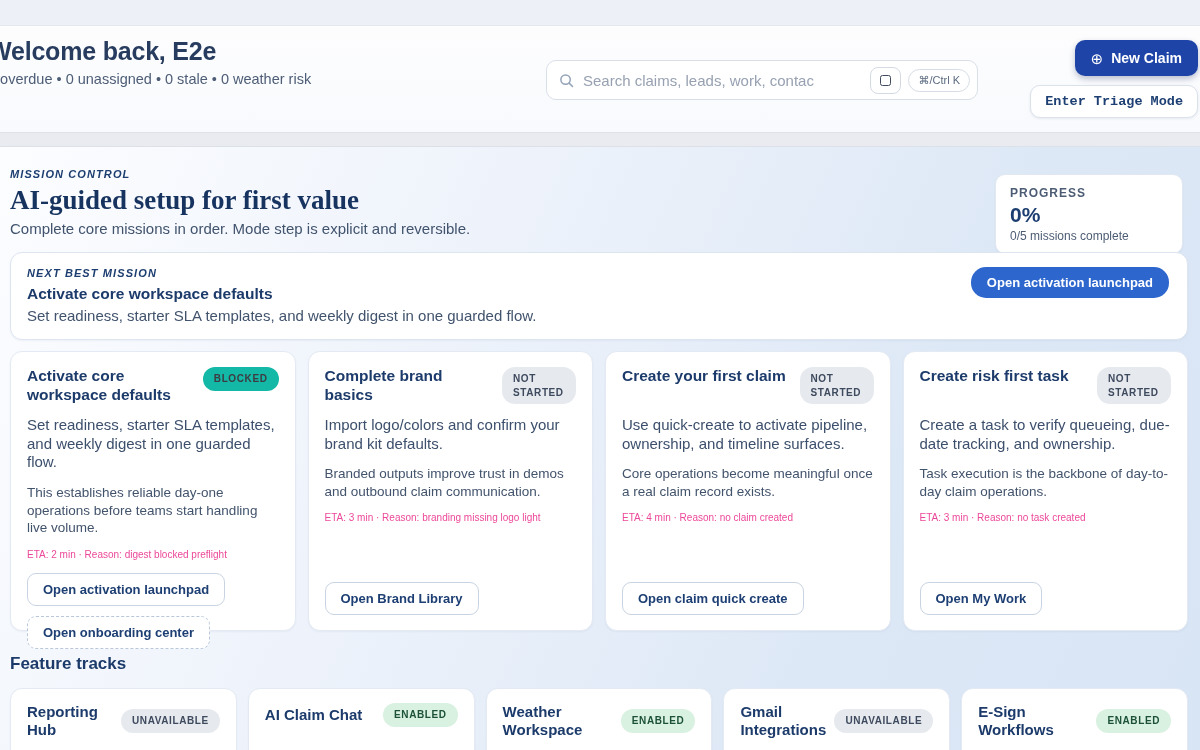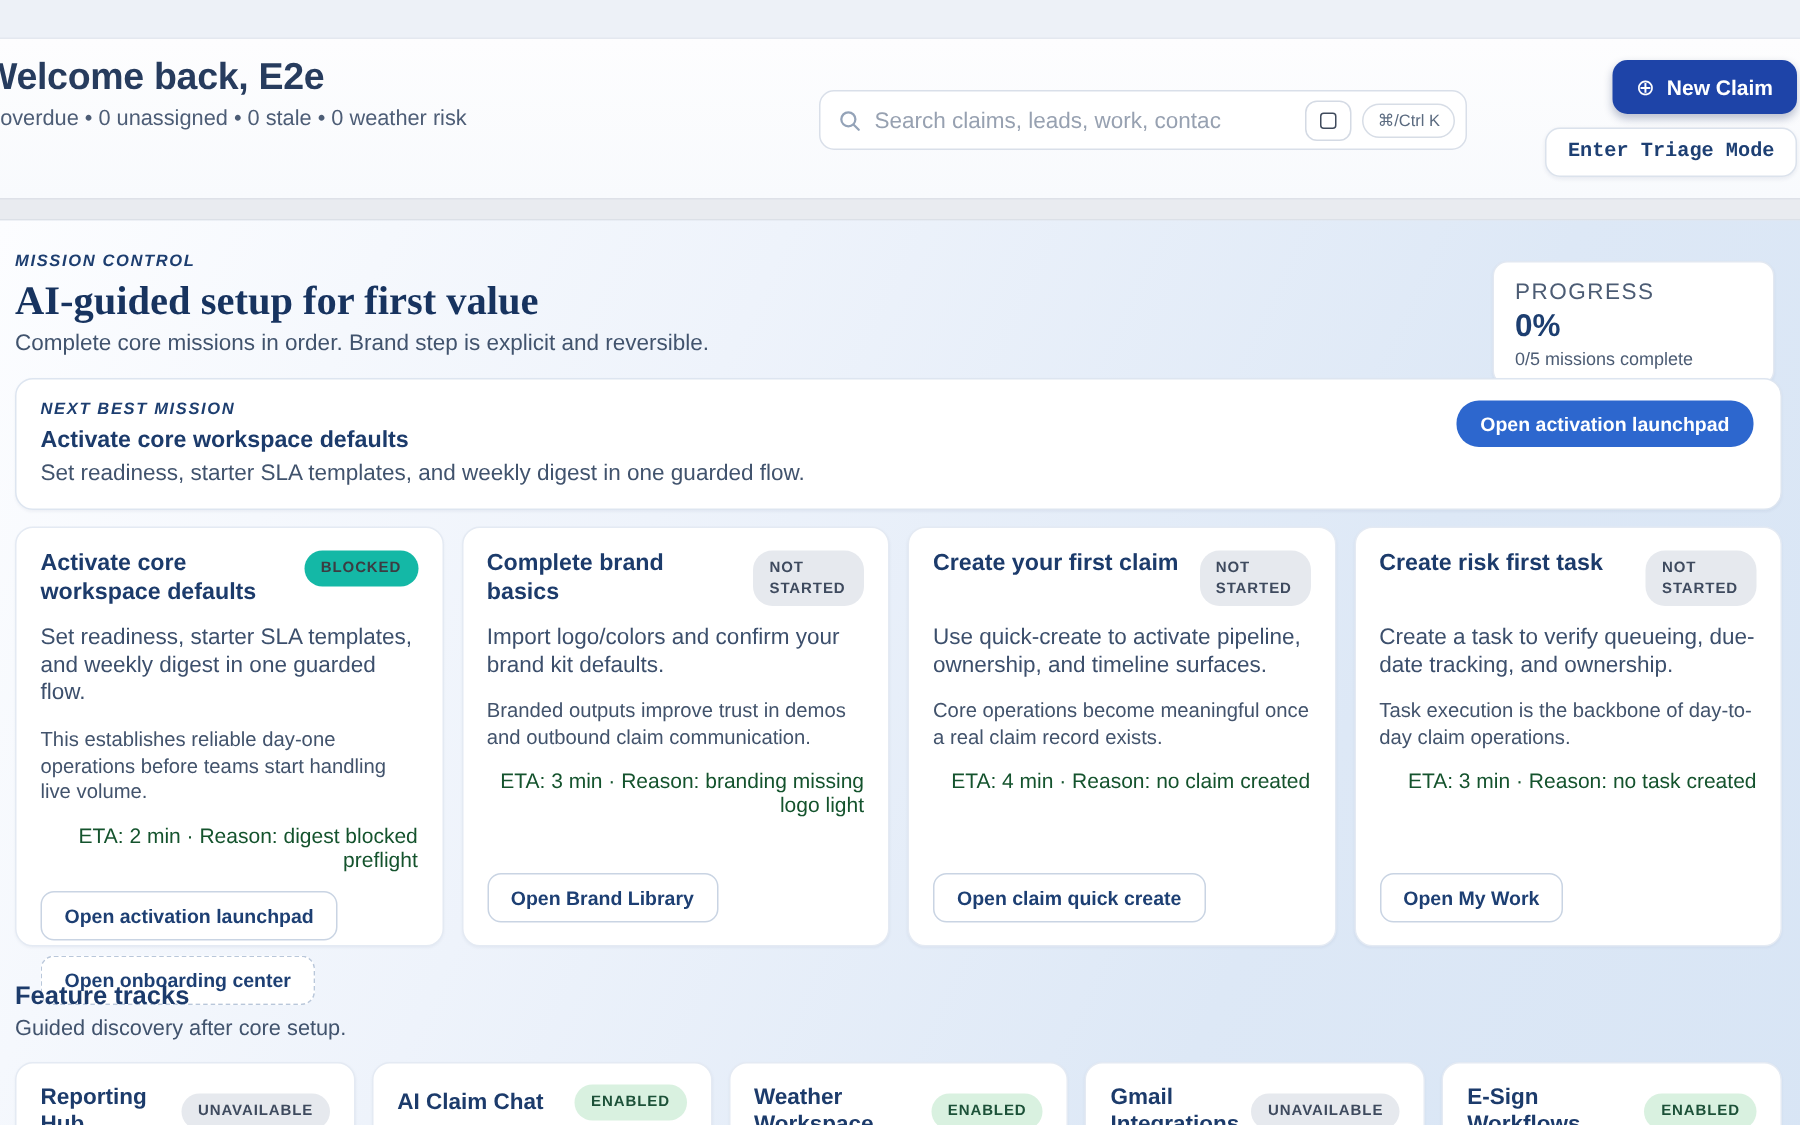--- a/index.html
+++ b/index.html
@@ -58,21 +58,21 @@
   .mc-header { position: relative; margin: 0 12px 0 10px; }
   .eyebrow { font-size: 11px; font-weight: 700; letter-spacing: 1.1px; color: #1d3e70; font-style: italic; }
   .mc-title { font-family: Liberation Serif, serif; font-size: 27px; font-weight: 700; color: #17335f; margin: 5px 0 4px; }
   .mc-sub { font-size: 15px; color: #41536d; }
 
   .progress-card {
     position: absolute; right: 5px; top: 6px; width: 188px;
     background: #fff; border: 1px solid #e2e8f1; border-radius: 10px;
     padding: 11px 14px 10px; box-shadow: 0 1px 2px rgba(30,58,95,0.05);
   }
-  .progress-label { font-size: 15px; font-weight: 400; letter-spacing: 1px; color: #4c5c74; }
+  .progress-label { font-size: 12px; font-weight: 700; letter-spacing: 1px; color: #4c5c74; }
   .progress-percent { font-size: 21px; font-weight: 800; color: #1d3e70; margin: 3px 0 2px; }
   .progress-detail { font-size: 12px; color: #4c5c74; }
 
   .next-card {
     position: relative; margin: 15px 12px 0 10px;
     background: #fff; border: 1px solid #dde5f0; border-radius: 12px;
     padding: 14px 16px 15px; box-shadow: 0 1px 2px rgba(30,58,95,0.05);
   }
   .next-title { font-size: 15.5px; font-weight: 700; color: #1c3b6b; margin: 6px 0 4px; }
   .next-sub { font-size: 15px; color: #41536d; }
@@ -95,21 +95,21 @@
   .badge {
     font-size: 10px; font-weight: 700; letter-spacing: 0.6px;
     border-radius: 13px; padding: 5px 11px; flex: none; line-height: 1.35;
   }
   .badge-blocked { background: #14b8a6; color: #3c3c42; }
   .badge-muted { background: #e6e9ee; color: #3e4a5e; }
   .badge-narrow { max-width: 74px; }
   .badge-enabled { background: #d9f1e0; color: #1c5138; }
   .mc-desc { font-size: 15px; color: #3c4f6c; line-height: 1.24; margin-top: 12px; }
   .mc-detail { font-size: 13.5px; color: #42536c; line-height: 1.3; margin-top: 12px; }
-  .mc-eta { font-size: 14px; color: #14532d; margin-top: 12px; text-align: right; }
+  .mc-eta { font-size: 10px; color: #ec4899; margin-top: 12px; }
   .mc-actions { margin-top: 13px; display: flex; flex-direction: column; align-items: flex-start; gap: 10px; }
   .mc-actions.bottom { margin-top: auto; }
   .card-btn {
     background: #fff; border: 1px solid #c9d4e3; border-radius: 9px;
     color: #1d3f73; font-weight: 700; font-size: 13px; padding: 8px 15px; cursor: pointer;
     font-family: "Liberation Sans", sans-serif;
   }
   .card-btn.dashed { border: 1.5px dashed #b9c7da; }
 
   
@@ -157,21 +157,21 @@
   </div>
 </header>
 
 <div class="divider-band"></div>
 
 <main class="main">
 
   <div class="mc-header">
     <div class="eyebrow">MISSION CONTROL</div>
     <h1 class="mc-title">AI-guided setup for first value</h1>
-    <div class="mc-sub">Complete core missions in order. Brand step is explicit and reversible.</div>
+    <div class="mc-sub">Complete core missions in order. Mode step is explicit and reversible.</div>
 
     <div class="progress-card">
       <div class="progress-label">PROGRESS</div>
       <div class="progress-percent">0%</div>
       <div class="progress-detail">0/5 missions complete</div>
     </div>
   </div>
 
   <section class="next-card">
     <div class="eyebrow">NEXT BEST MISSION</div>
@@ -232,21 +232,20 @@
       <p class="mc-eta">ETA: 3 min · Reason: no task created</p>
       <div class="mc-actions bottom">
         <button class="card-btn">Open My Work</button>
       </div>
     </article>
 
   </section>
 
   <section class="features">
     <h2 class="ft-title">Feature tracks</h2>
-    <div class="ft-sub">Guided discovery after core setup.</div>
 
     <div class="feature-grid">
 
       <article class="feature-card">
         <div class="fc-head">
           <h3 class="feature-title">Reporting Hub</h3>
           <span class="badge badge-muted">UNAVAILABLE</span>
         </div>
 
       </article>

